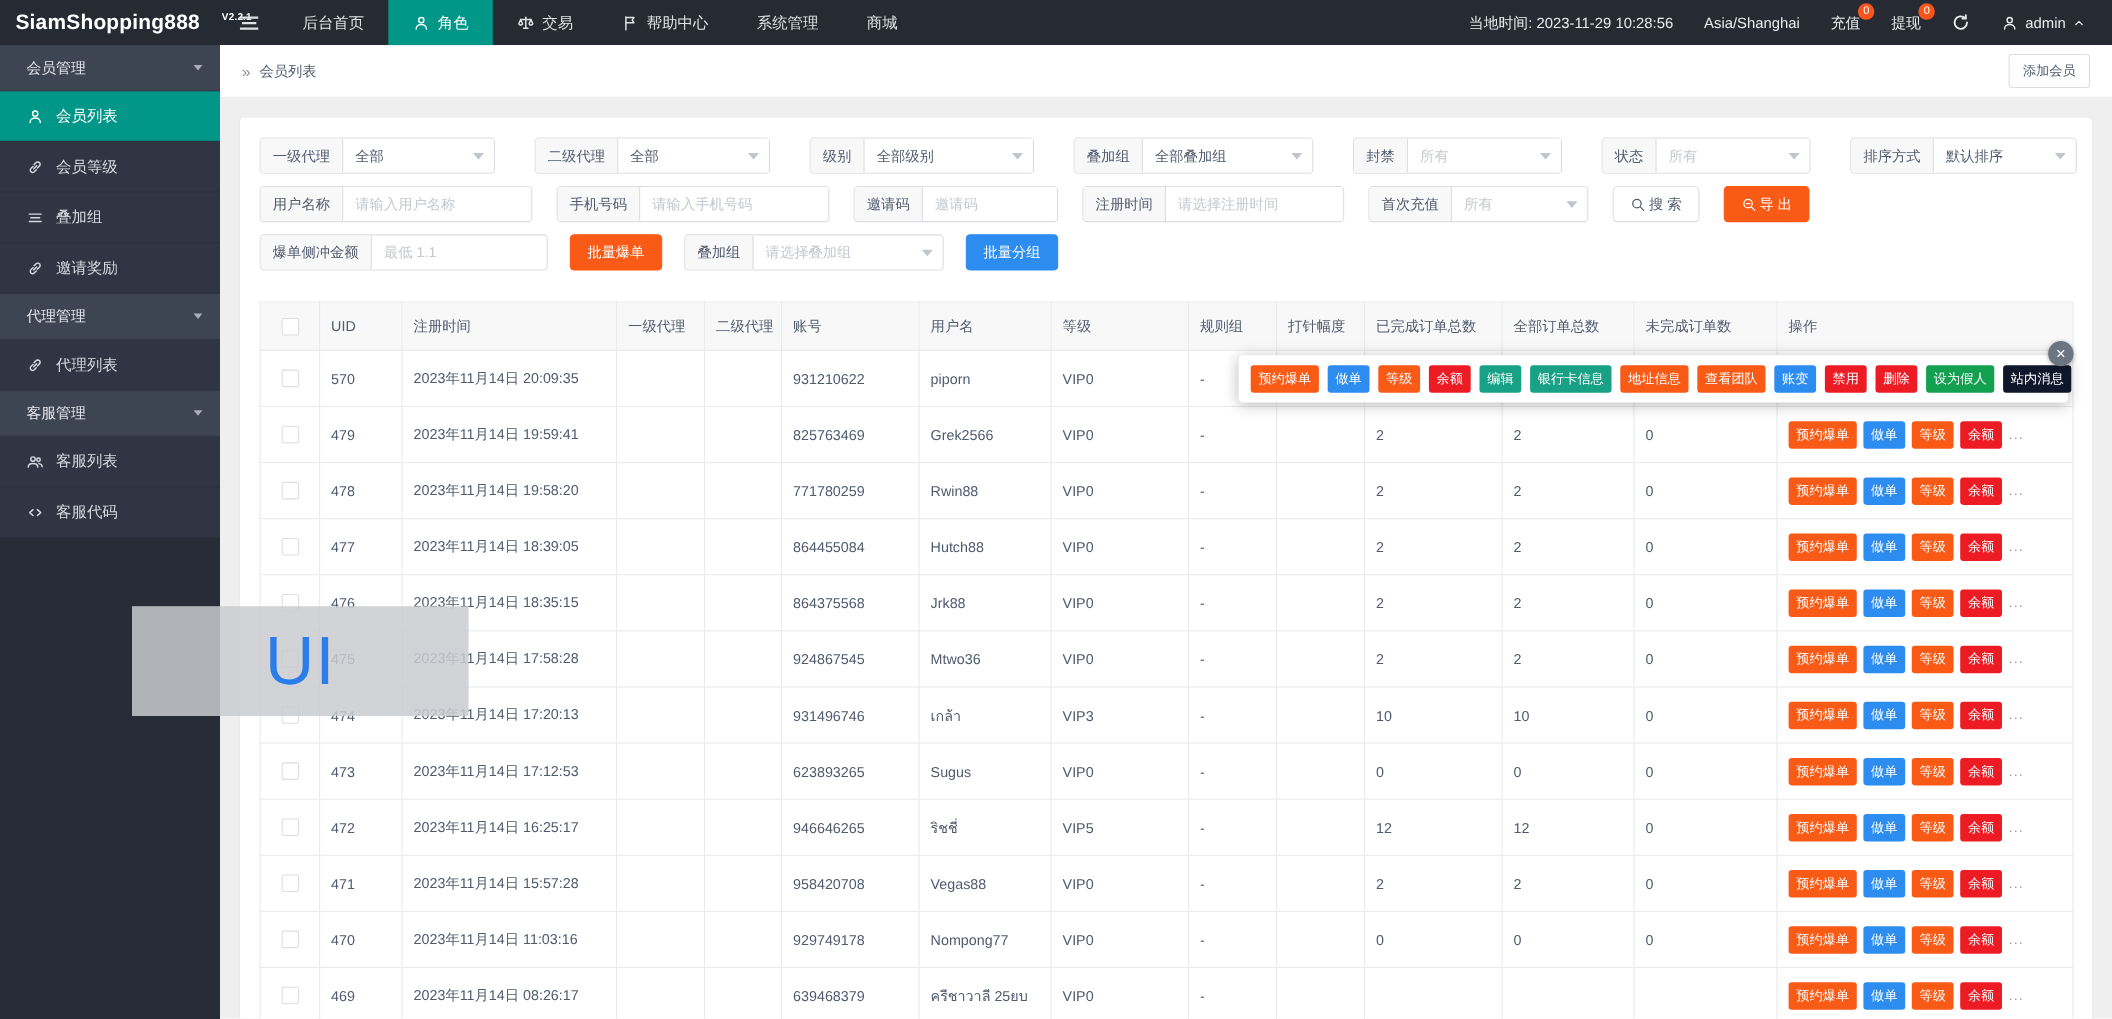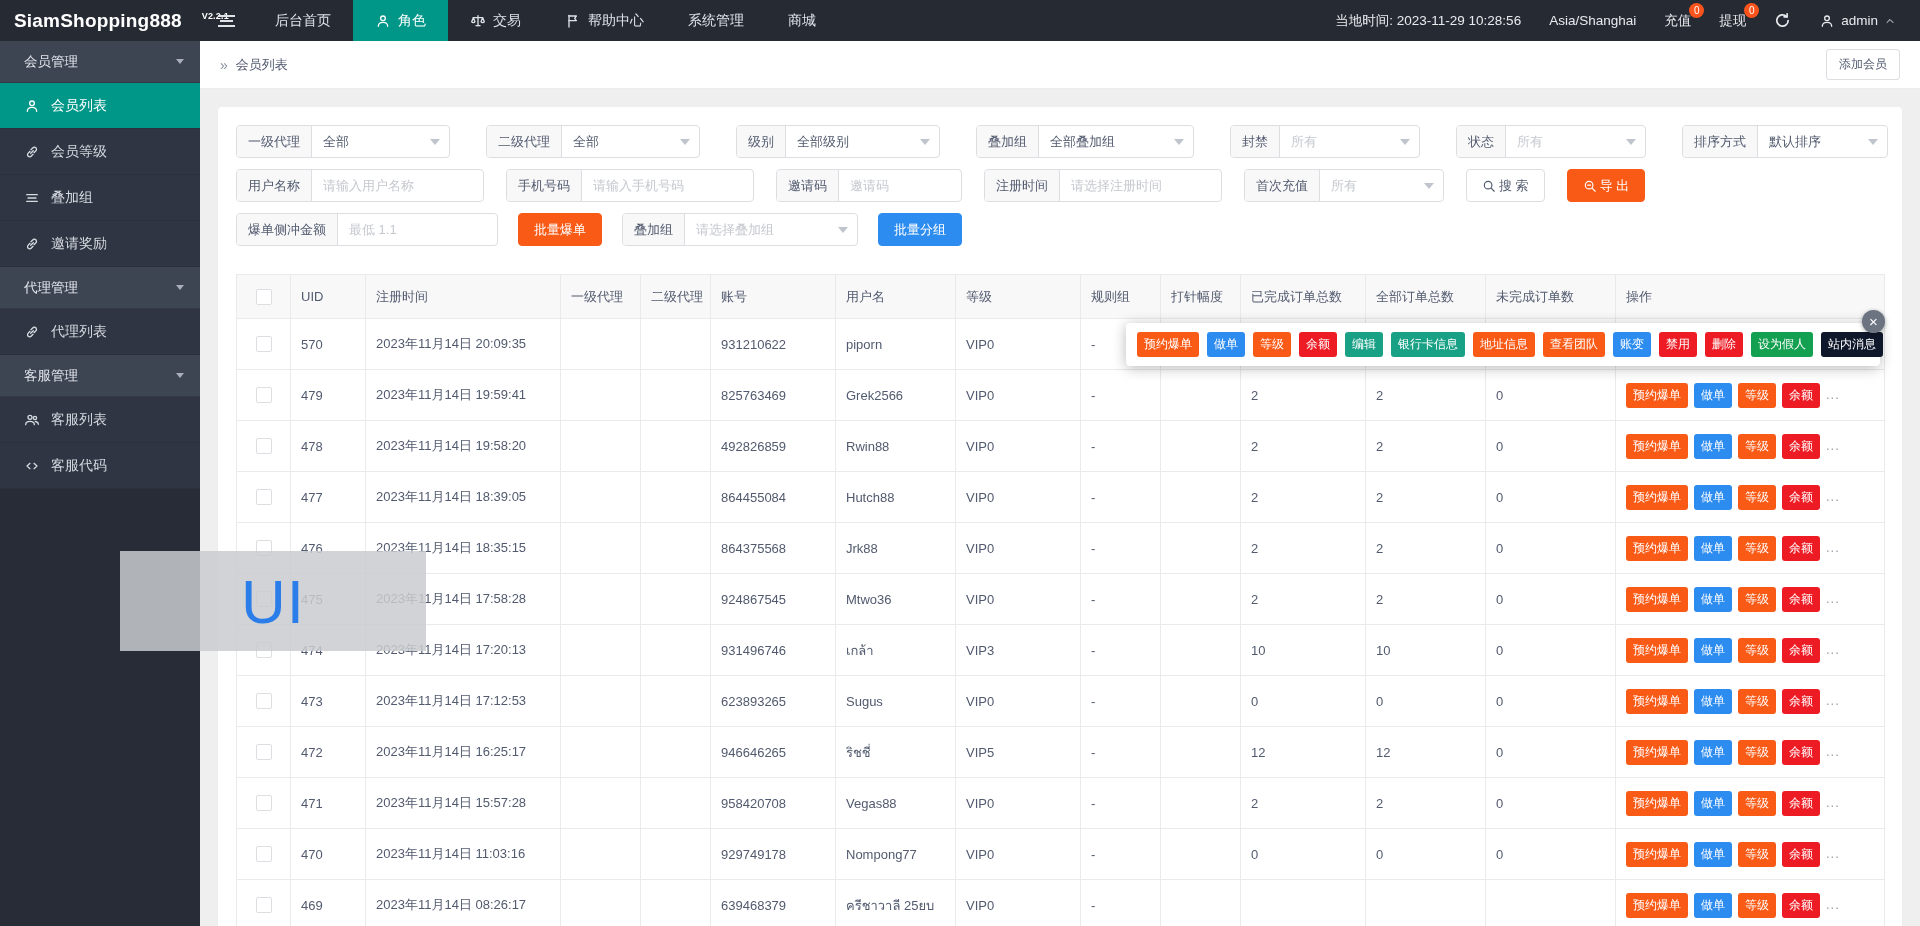--- a/index.html
+++ b/index.html
@@ -469,21 +469,21 @@
                 <td><span class="abtn" style="background: rgb(249, 90, 22);">预约爆单</span><span class="abtn" style="background: rgb(45, 140, 240);">做单</span><span class="abtn" style="background: rgb(249, 90, 22);">等级</span><span class="abtn" style="background: rgb(237, 28, 36);">余额</span><span class="more-dots">...</span></td>
               </tr>
               <tr>
                 <td>
                   <div class="cb"></div>
                 </td>
                 <td>478</td>
                 <td>2023年11月14日 19:58:20</td>
                 <td></td>
                 <td></td>
-                <td>492826859</td>
+                <td>771780259</td>
                 <td>Rwin88</td>
                 <td>VIP0</td>
                 <td>-</td>
                 <td></td>
                 <td>2</td>
                 <td>2</td>
                 <td>0</td>
                 <td><span class="abtn" style="background: rgb(249, 90, 22);">预约爆单</span><span class="abtn" style="background: rgb(45, 140, 240);">做单</span><span class="abtn" style="background: rgb(249, 90, 22);">等级</span><span class="abtn" style="background: rgb(237, 28, 36);">余额</span><span class="more-dots">...</span></td>
               </tr>
               <tr>

